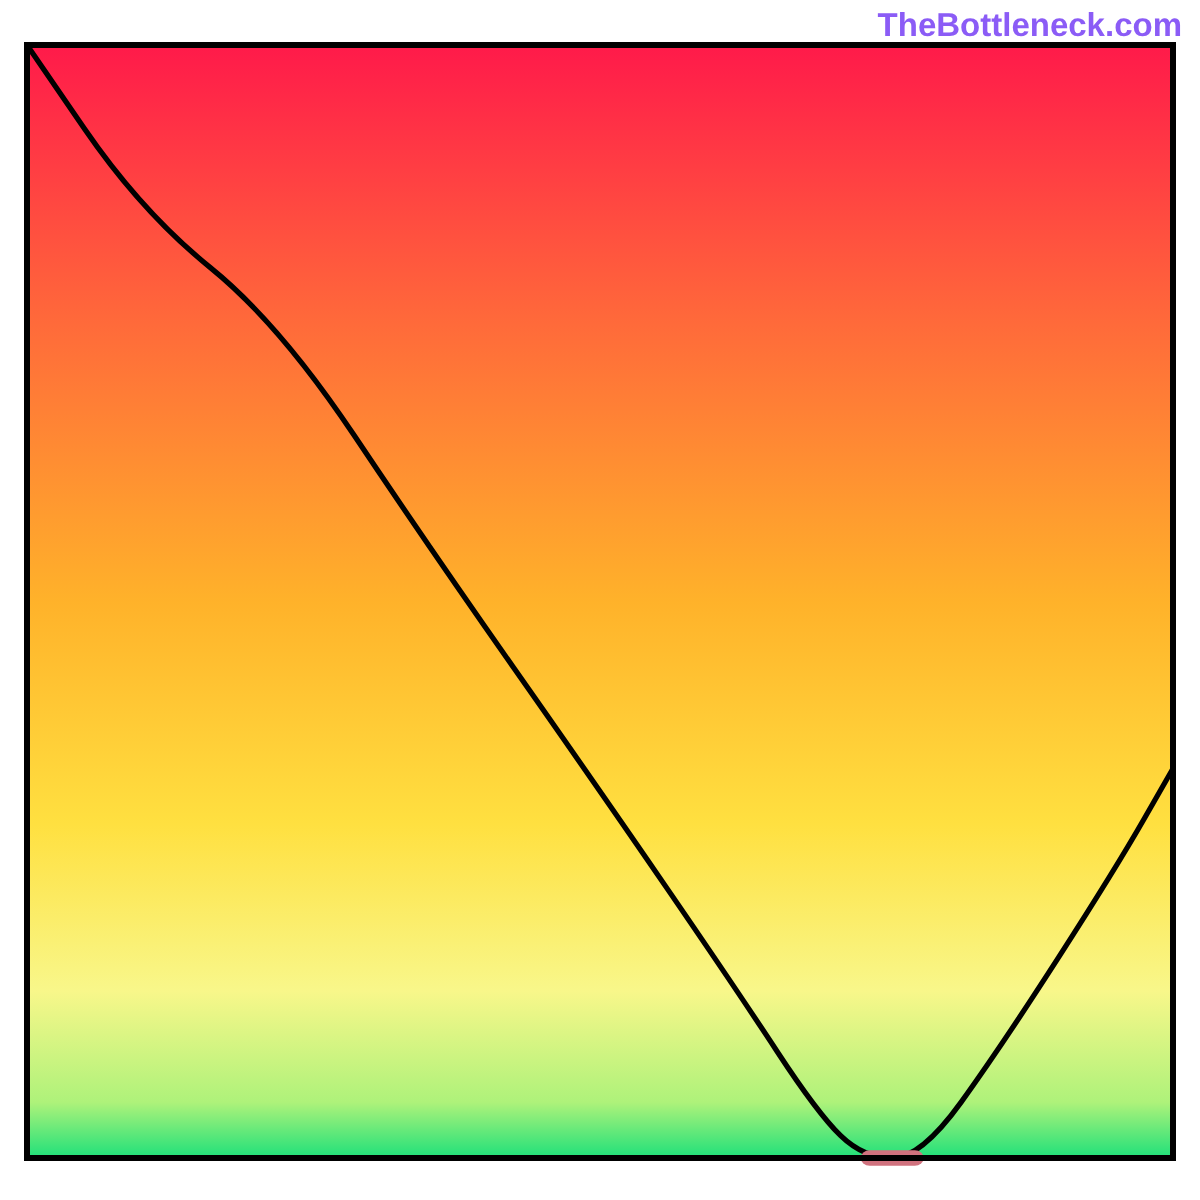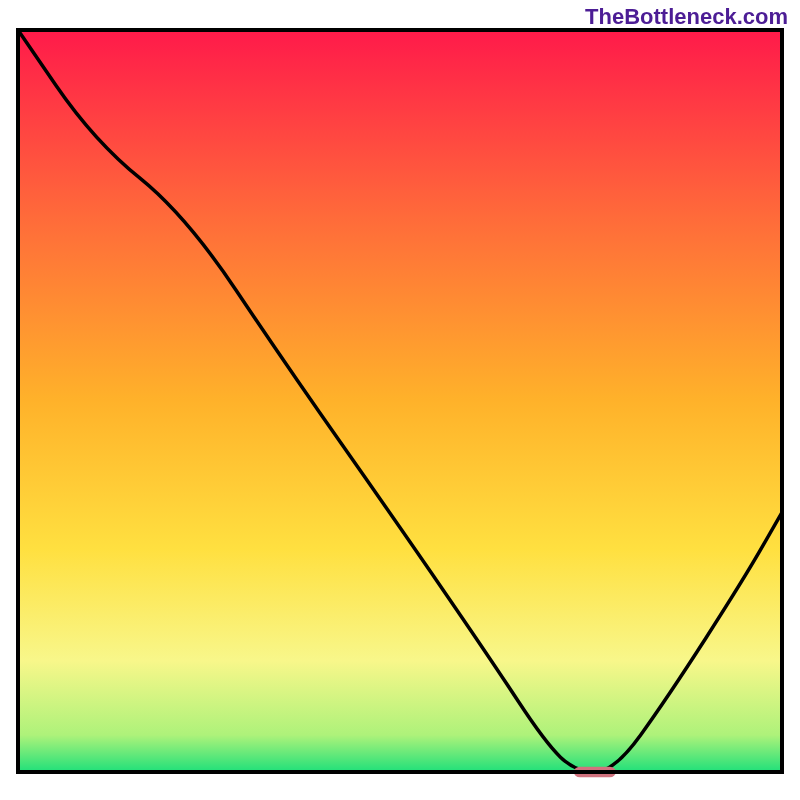--- a/index.html
+++ b/index.html
@@ -12,21 +12,21 @@
     width: 800px;
     height: 800px;
   }
   .watermark {
     position: absolute;
     top: 4px;
     right: 12px;
     font-family: Arial, Helvetica, sans-serif;
     font-size: 22px;
     font-weight: bold;
-    color: #4c1d95;
+    color: #8b5cf6;
     z-index: 10;
   }
   svg {
     display: block;
   }
 </style>
 </head>
 <body>
 
 <div class="container">

